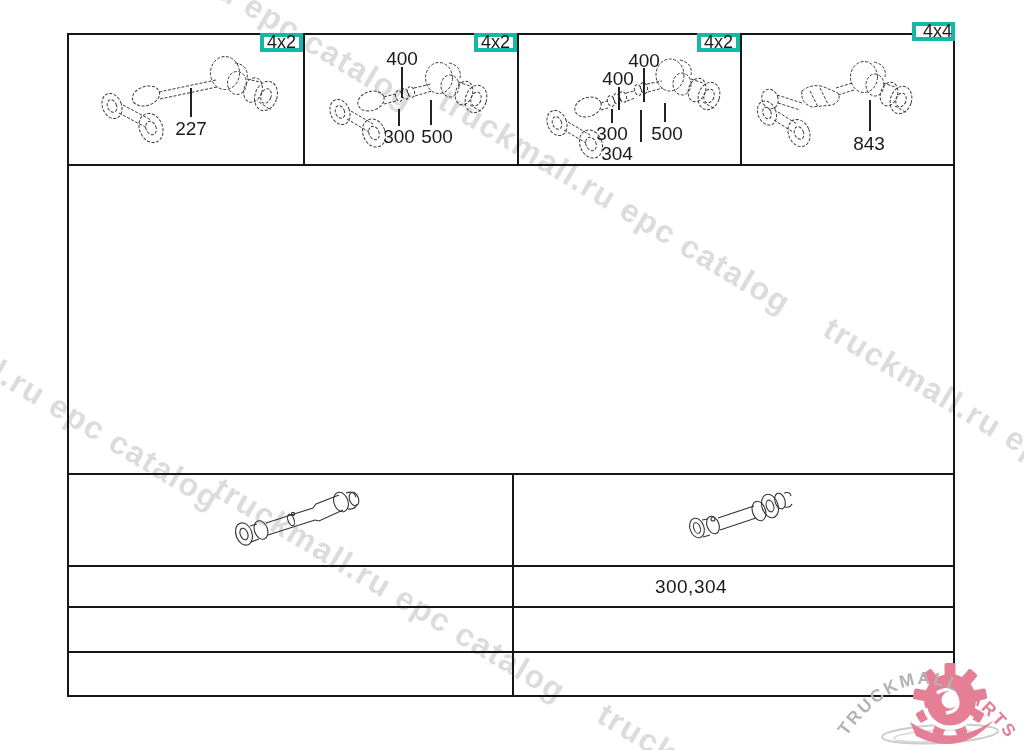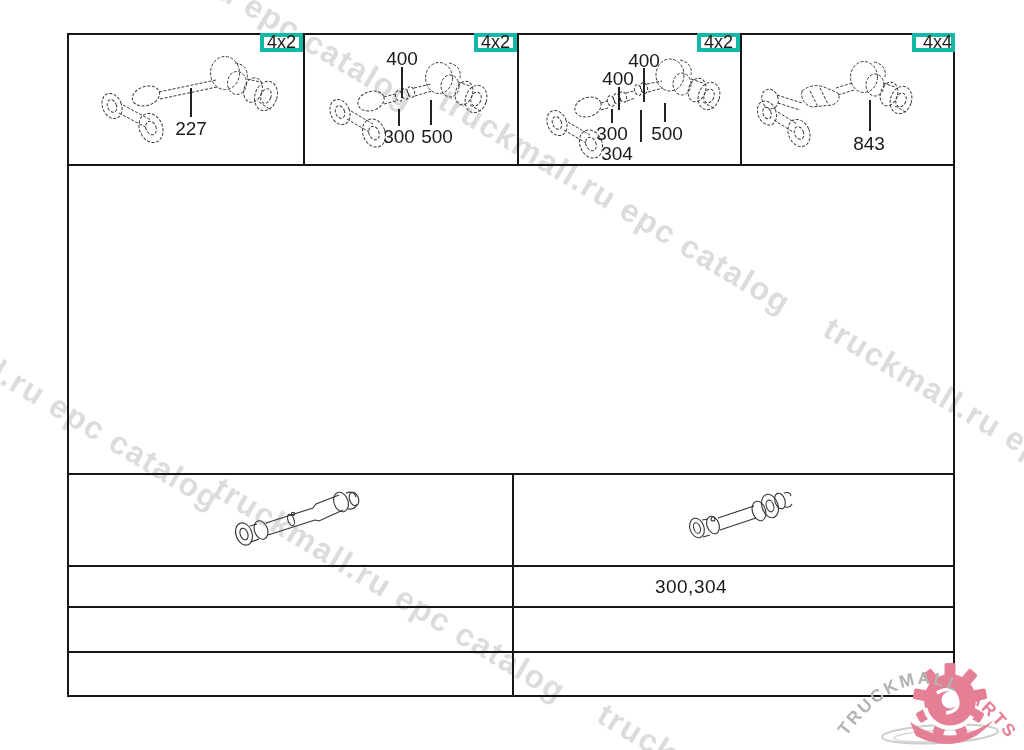--- a/index.html
+++ b/index.html
@@ -39,21 +39,21 @@
   <div class="line hl" style="left:67px;top:606px;width:888px;"></div>
   <div class="line hl" style="left:67px;top:651px;width:888px;"></div>
   <div class="line vl" style="left:303px;top:33px;height:132px;"></div>
   <div class="line vl" style="left:517px;top:33px;height:132px;"></div>
   <div class="line vl" style="left:740px;top:33px;height:132px;"></div>
   <div class="line vl" style="left:512px;top:473px;height:224px;"></div>
 
   <div class="badge" style="left:260px;top:33px;">4x2</div>
   <div class="badge" style="left:474px;top:33px;">4x2</div>
   <div class="badge" style="left:697px;top:33px;">4x2</div>
-  <div class="badge" style="left:912px;top:33px;padding-left:8px;">4x4</div>
+  <div class="badge" style="left:912px;top:22px;padding-left:8px;">4x4</div>
 
   <svg class="drawing" style="left:67px;top:33px;" width="236" height="132" viewBox="0 0 236 132">
     <g stroke="#3a3a3a" fill="none" stroke-width="1" stroke-dasharray="3 1.6">
       <ellipse cx="45" cy="73" rx="9.5" ry="13" transform="rotate(-22 45 73)"></ellipse>
       <ellipse cx="45" cy="73" rx="4.5" ry="6.5" transform="rotate(-22 45 73)"></ellipse>
       <path d="M52 80 L80 95 M56 72 L84 87"></path>
       <ellipse cx="84" cy="95" rx="11.5" ry="15" transform="rotate(-22 84 95)"></ellipse>
       <ellipse cx="84" cy="95" rx="5" ry="7" transform="rotate(-22 84 95)"></ellipse>
       <ellipse cx="79" cy="63" rx="14" ry="9.5" transform="rotate(-18 79 63)"></ellipse>
       <path d="M92 59 L149 47 M93 66 L150 54"></path>

